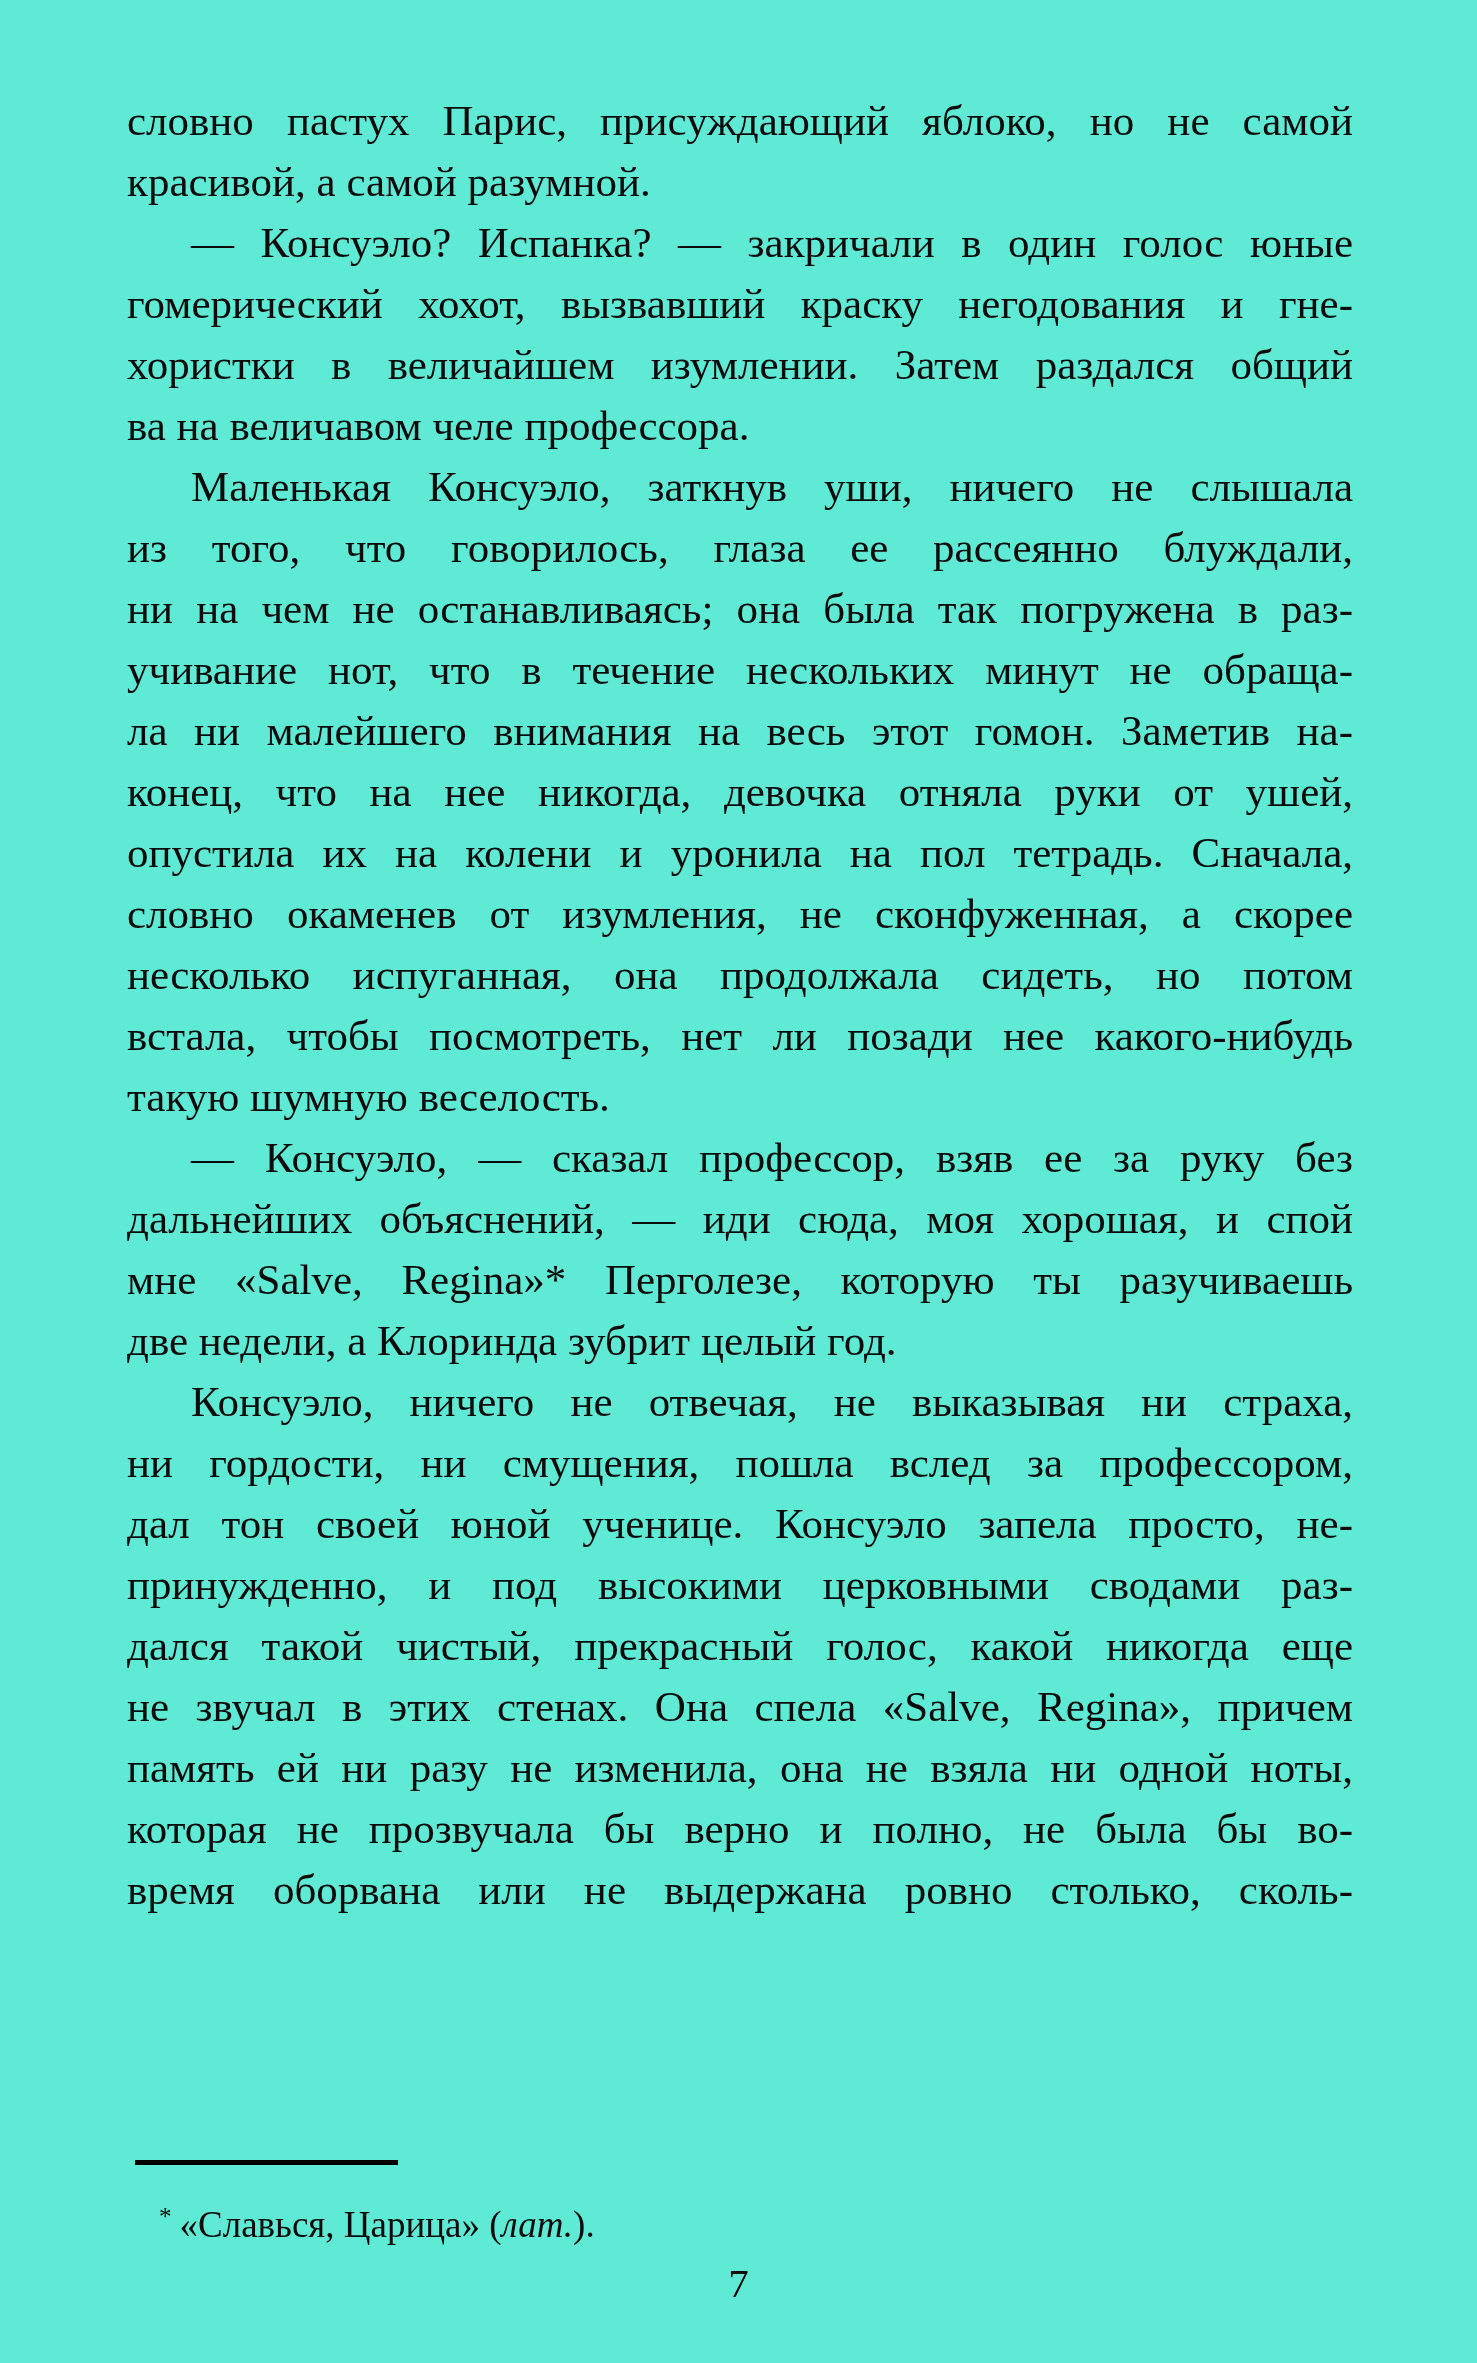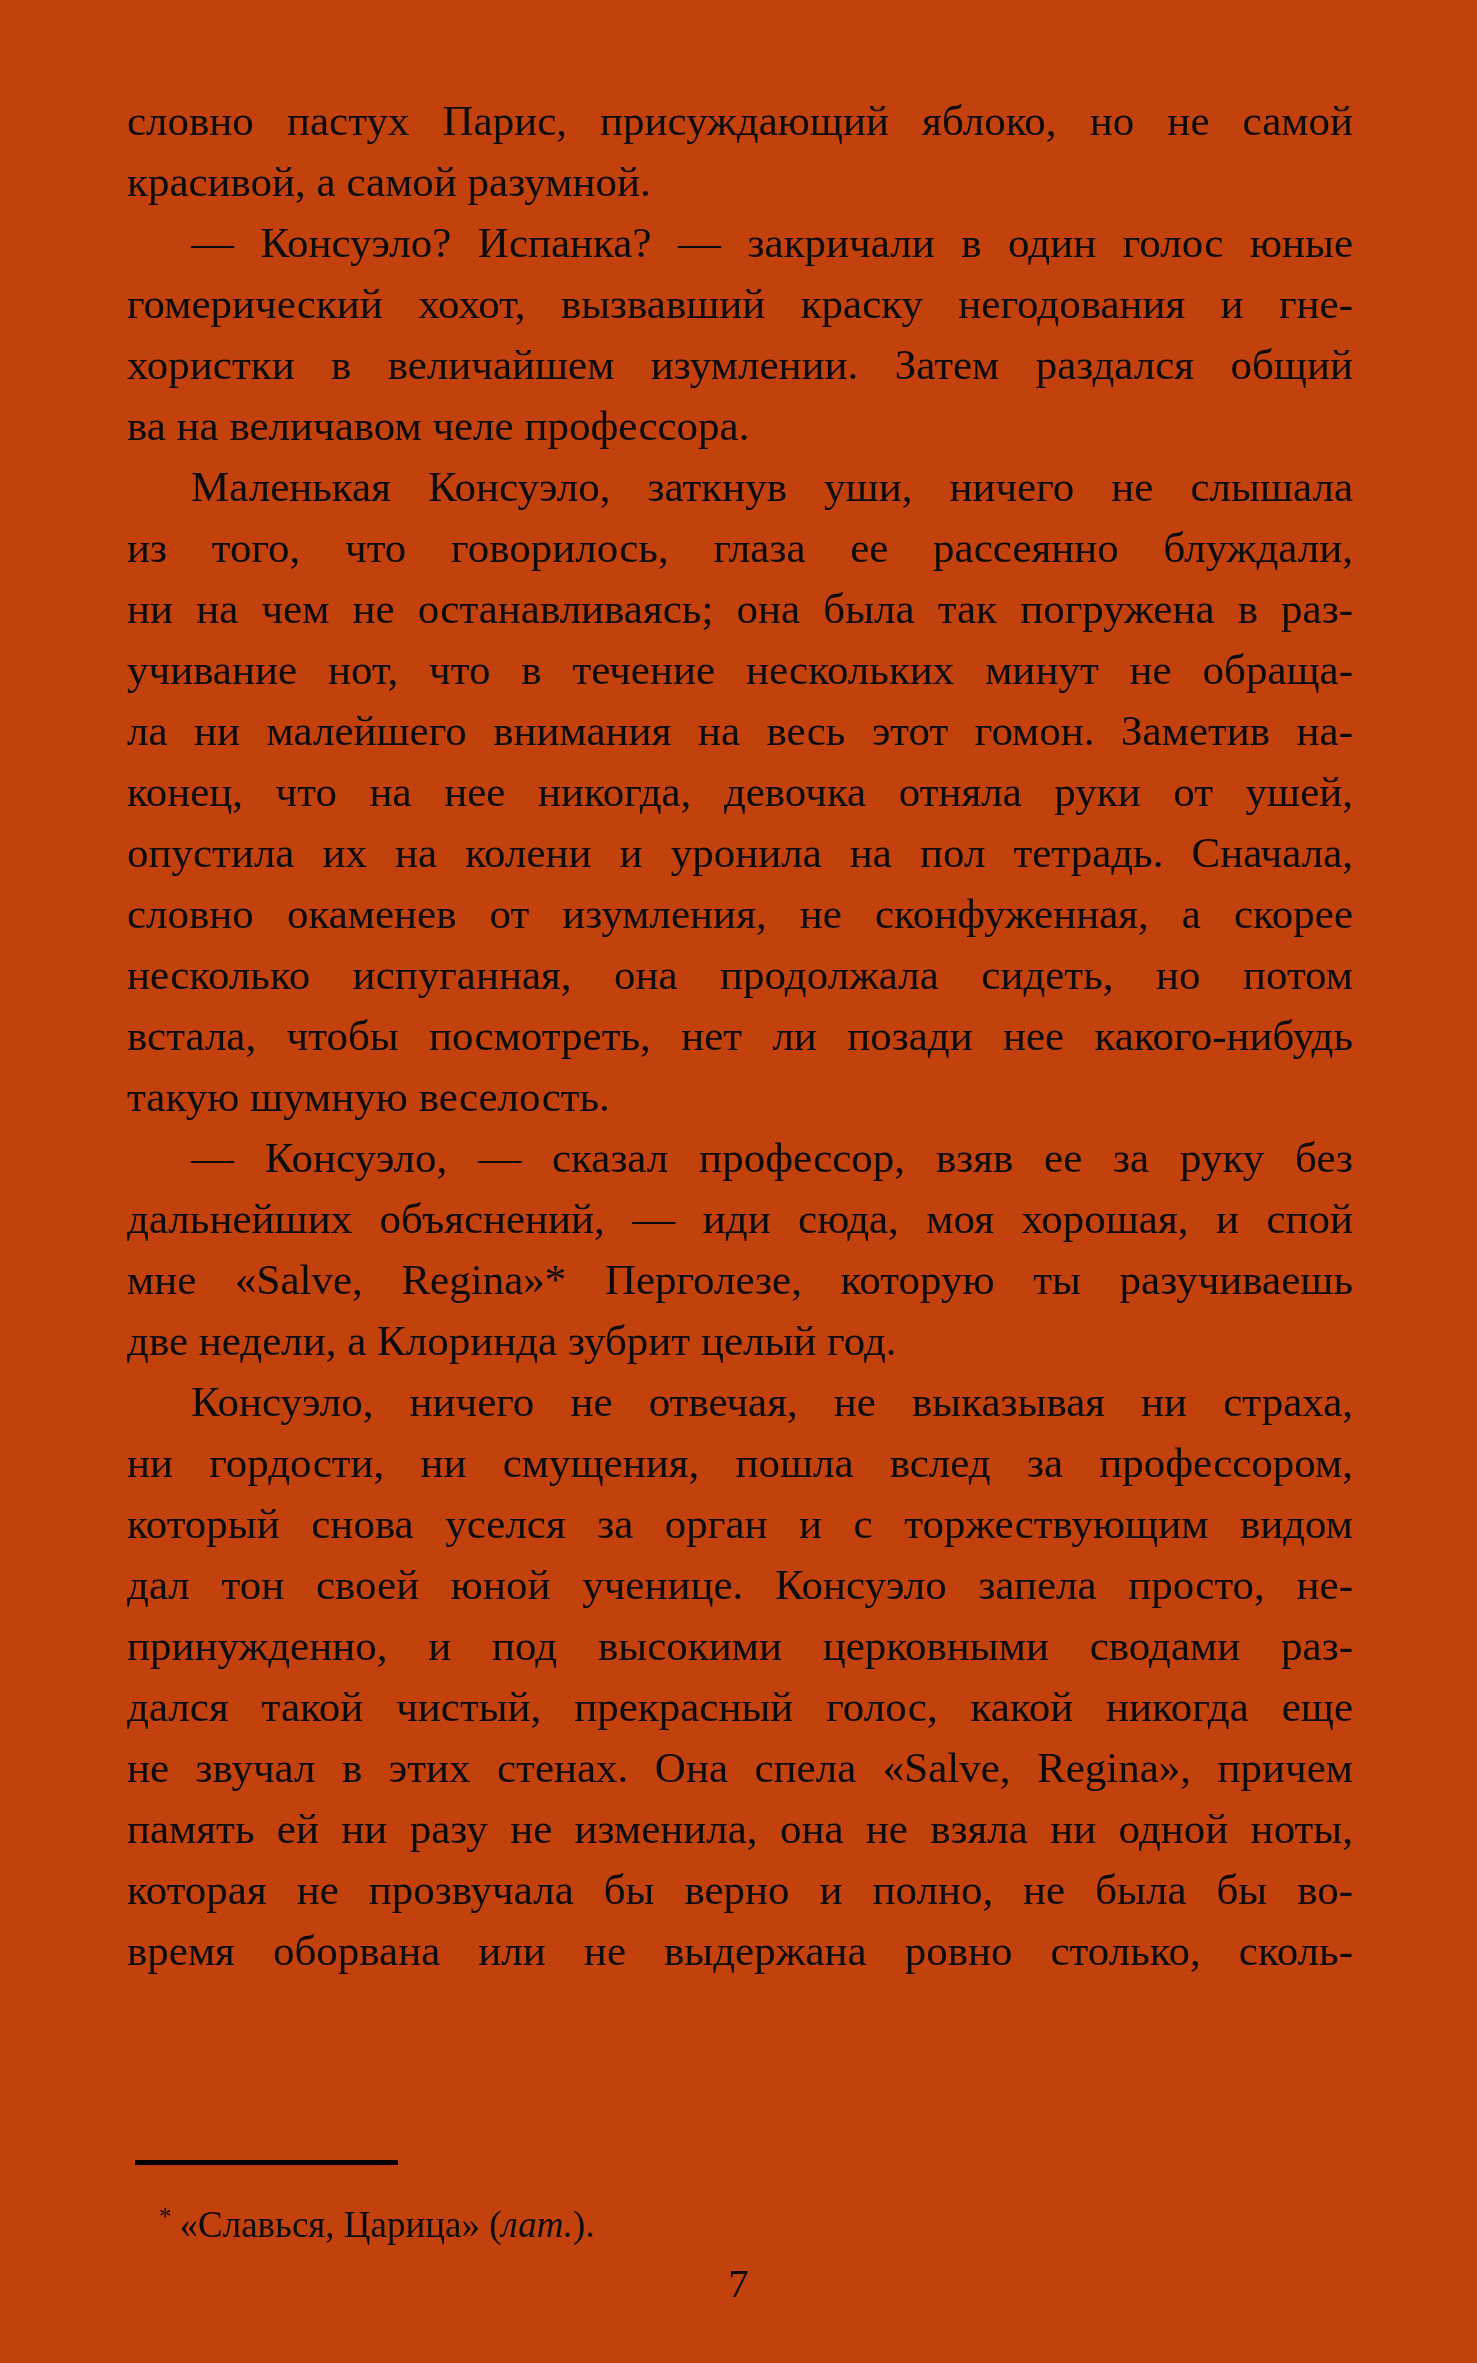--- a/index.html
+++ b/index.html
@@ -4,21 +4,21 @@
 <style>
   html, body {
     margin: 0;
     padding: 0;
     background: #ffffff;
   }
   .page {
     position: relative;
     width: 1477px;
     height: 2363px;
-    background: #c2410c;
+    background: #5eead4;
     color: #0b0b0b;
     font-family: "Liberation Serif", serif;
     overflow: hidden;
   }
   .text-block {
     position: absolute;
     left: 127px;
     top: 90px;
     width: 1226px;
     font-size: 43px;
@@ -102,21 +102,20 @@
       </div>
       <div class="paragraph indent">
         <div class="line">— Консуэло, — сказал профессор, взяв ее за руку без</div>
         <div class="line">дальнейших объяснений, — иди сюда, моя хорошая, и спой</div>
         <div class="line">мне «Salve, Regina»* Перголезе, которую ты разучиваешь</div>
         <div class="line para-last">две недели, а Клоринда зубрит целый год.</div>
       </div>
       <div class="paragraph indent">
         <div class="line">Консуэло, ничего не отвечая, не выказывая ни страха,</div>
         <div class="line">ни гордости, ни смущения, пошла вслед за профессором,</div>
-        <div class="line">который снова уселся за орган и с торжествующим видом</div>
         <div class="line">дал тон своей юной ученице. Консуэло запела просто, не-</div>
         <div class="line">принужденно, и под высокими церковными сводами раз-</div>
         <div class="line">дался такой чистый, прекрасный голос, какой никогда еще</div>
         <div class="line">не звучал в этих стенах. Она спела «Salve, Regina», причем</div>
         <div class="line">память ей ни разу не изменила, она не взяла ни одной ноты,</div>
         <div class="line">которая не прозвучала бы верно и полно, не была бы во-</div>
         <div class="line">время оборвана или не выдержана ровно столько, сколь-</div>
       </div>
     </div>
 

